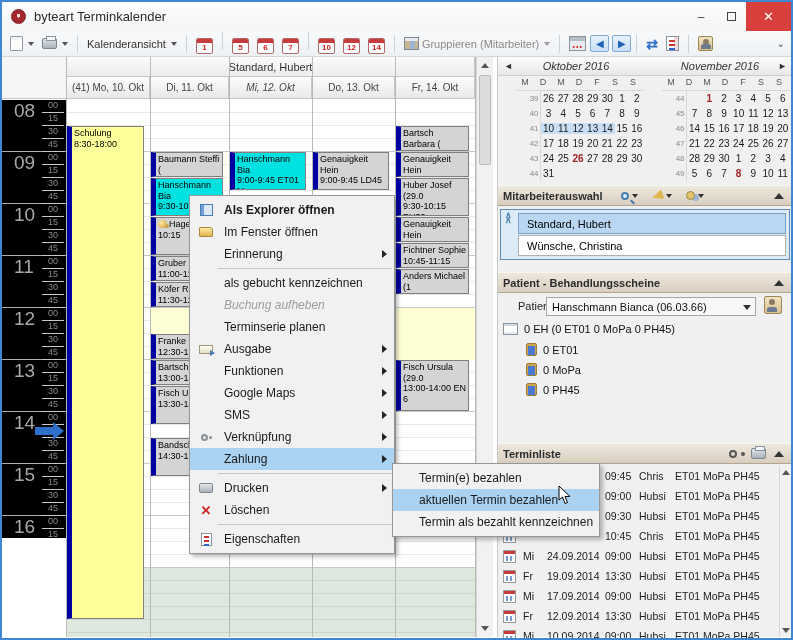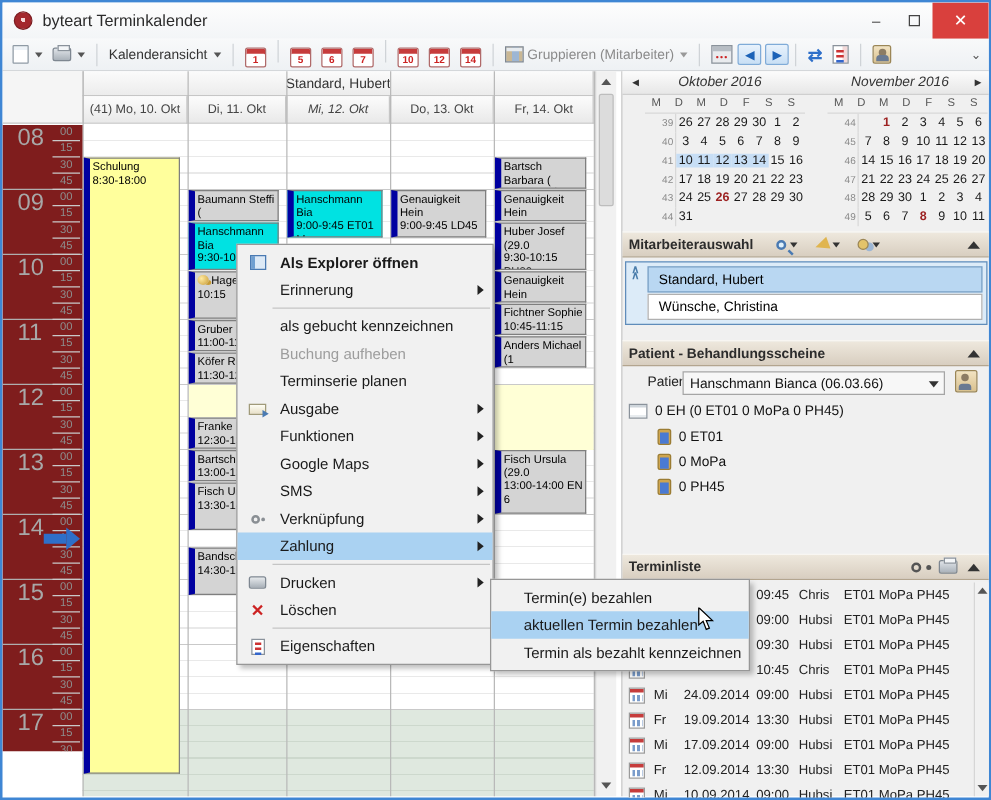--- a/index.html
+++ b/index.html
@@ -37,42 +37,42 @@
   .group-header{position:absolute;left:64px;top:55px;width:409px;height:20px;background:linear-gradient(#fbfbfb,#ececec);border:1px solid #c6c6c6;border-top:none;display:flex;align-items:center;justify-content:center;font-size:11px;color:#333;}
   .corner{position:absolute;left:0;top:55px;width:64px;height:42px;background:#f5f5f5;border-bottom:1px solid #c6c6c6;}
   .dayhdr{position:absolute;top:75px;height:22px;background:linear-gradient(#fcfcfc,#e9e9e9);border:1px solid #c6c6c6;border-top:none;display:flex;align-items:center;justify-content:center;font-size:10px;color:#444;}
   .gridrows{position:absolute;left:64px;top:98px;width:409px;height:537px;background:
      repeating-linear-gradient(180deg,transparent 0 51px,#c9c9c9 51px 52px),
      repeating-linear-gradient(180deg,transparent 0 12px,#e9e9e9 12px 13px);}
   .offhours{position:absolute;left:64px;top:566px;width:409px;height:69px;background:
      repeating-linear-gradient(180deg,transparent 0 12px,#cdd8cd 12px 13px),#dfe8df;}
   .vline{position:absolute;top:55px;height:580px;width:1px;background:#b9b9b9;}
   .break-band{position:absolute;background:#ffffd6;}
-  .gutter{position:absolute;left:0;top:98px;width:64px;height:501px;overflow:hidden;background:#7f1d1d;}
+  .gutter{position:absolute;left:0;top:98px;width:64px;height:438px;overflow:hidden;background:#000000;}
   .hourcell{position:absolute;left:0;width:64px;height:52px;border-bottom:1px solid #aeaeae;}
   .hournum{position:absolute;left:12px;top:0px;font-size:19px;color:#a8a8a8;}
   .minrow{position:absolute;right:2px;width:22px;height:13px;font-size:9px;color:#8d8d8d;text-align:center;border-bottom:1px solid #c9c9c9;}
   .timearrow{position:absolute;left:33px;top:425px;width:18px;height:8px;background:#2e6fc9;}
   .timearrow:after{content:"";position:absolute;left:18px;top:-5px;border-left:11px solid #2e6fc9;border-top:9px solid transparent;border-bottom:9px solid transparent;}
   .appt{position:absolute;border:1px solid #7f7f7f;border-left:5px solid #0000a0;font-size:9px;line-height:10.5px;color:#000;padding:1px 1px 0 2px;overflow:hidden;}
   .appt.gray{background:#d4d4d4;}
   .appt.cyan{background:#00e2e2;}
   .appt.yellow{background:#ffff9c;}
   .gold-blob{display:inline-block;width:9px;height:8px;border-radius:50%;background:radial-gradient(circle at 35% 35%,#ffe9a0,#c89b33);box-shadow:4px 2px 0 -2px #c89b33;margin-right:2px;vertical-align:-1px;}
   .vscroll{position:absolute;background:#f1f1f1;border-left:1px solid #d6d6d6;}
   .scr-arrow{position:absolute;left:0;right:0;display:flex;justify-content:center;}
   .tri-up{width:0;height:0;border-left:4px solid transparent;border-right:4px solid transparent;border-bottom:5px solid #555;}
   .tri-dn{width:0;height:0;border-left:4px solid transparent;border-right:4px solid transparent;border-top:5px solid #555;}
   .thumb{position:absolute;left:2px;right:2px;background:#dcdcdc;border:1px solid #bdbdbd;border-radius:2px;}
   
   .menu{position:absolute;background:#f1f1f1;border:1px solid #979797;box-shadow:3px 3px 4px rgba(0,0,0,.25);z-index:50;padding:3px 0;}
   .m-item{height:22px;display:flex;align-items:center;font-size:12px;color:#1a1a1a;position:relative;padding-left:34px;}
   .m-item .micon{position:absolute;left:7px;width:18px;height:15px;display:flex;align-items:center;justify-content:center;}
   .m-item.hl{background:#aad2f2;}
-  .m-item.dis{color:#9d9d9d;}
+  .m-item.dis{color:#9d9d9d;font-style:italic;}
   .m-item.b{font-weight:bold;}
   .m-sub{position:absolute;right:7px;width:0;height:0;border-top:4px solid transparent;border-bottom:4px solid transparent;border-left:5px solid #222;}
   .m-sep{height:1px;background:#c5c5c5;margin:3px 2px 3px 28px;}
   .sub-item{height:22px;display:flex;align-items:center;font-size:12px;color:#1a1a1a;padding-left:26px;}
   .sub-item.hl{background:#aad2f2;}
   .mi-explorer{width:13px;height:12px;background:#dce9f6;border:1px solid #4a7ab2;box-shadow:inset 3px 0 0 #6f9fd0;}
   .mi-folder{width:14px;height:10px;background:linear-gradient(#ffe9a0,#e0b54f);border:1px solid #a98a3a;border-radius:1px 3px 1px 1px;}
   .mi-mail{width:14px;height:9px;background:linear-gradient(#fdfdf4,#e8e0c8);border:1px solid #a09a7a;position:relative;}
   .mi-mail:after{content:"";position:absolute;right:-3px;bottom:-3px;border-left:5px solid #4a7ab2;border-top:3px solid transparent;border-bottom:3px solid transparent;}
   .mi-link{width:7px;height:7px;border:2px solid #8a8f94;border-radius:50%;box-shadow:6px 0 0 -2px #8a8f94;margin-right:4px;}
@@ -651,20 +651,26 @@
   </div>
 
   <div class="menu" id="ctxmenu" style="left:187px;top:193px;width:206px;">
       <div class="m-item b">
         <div class="micon">
           <span class="mi-explorer"></span>
         </div>
         <span>Als Explorer öffnen</span>
       </div>
       <div class="m-item">
+        <div class="micon">
+          <span class="mi-folder"></span>
+        </div>
+        <span>Im Fenster öffnen</span>
+      </div>
+      <div class="m-item">
         <span>Erinnerung</span>
         <div class="m-sub"></div>
       </div>
       <div class="m-sep"></div>
       <div class="m-item">
         <span>als gebucht kennzeichnen</span>
       </div>
       <div class="m-item dis">
         <span>Buchung aufheben</span>
       </div>

